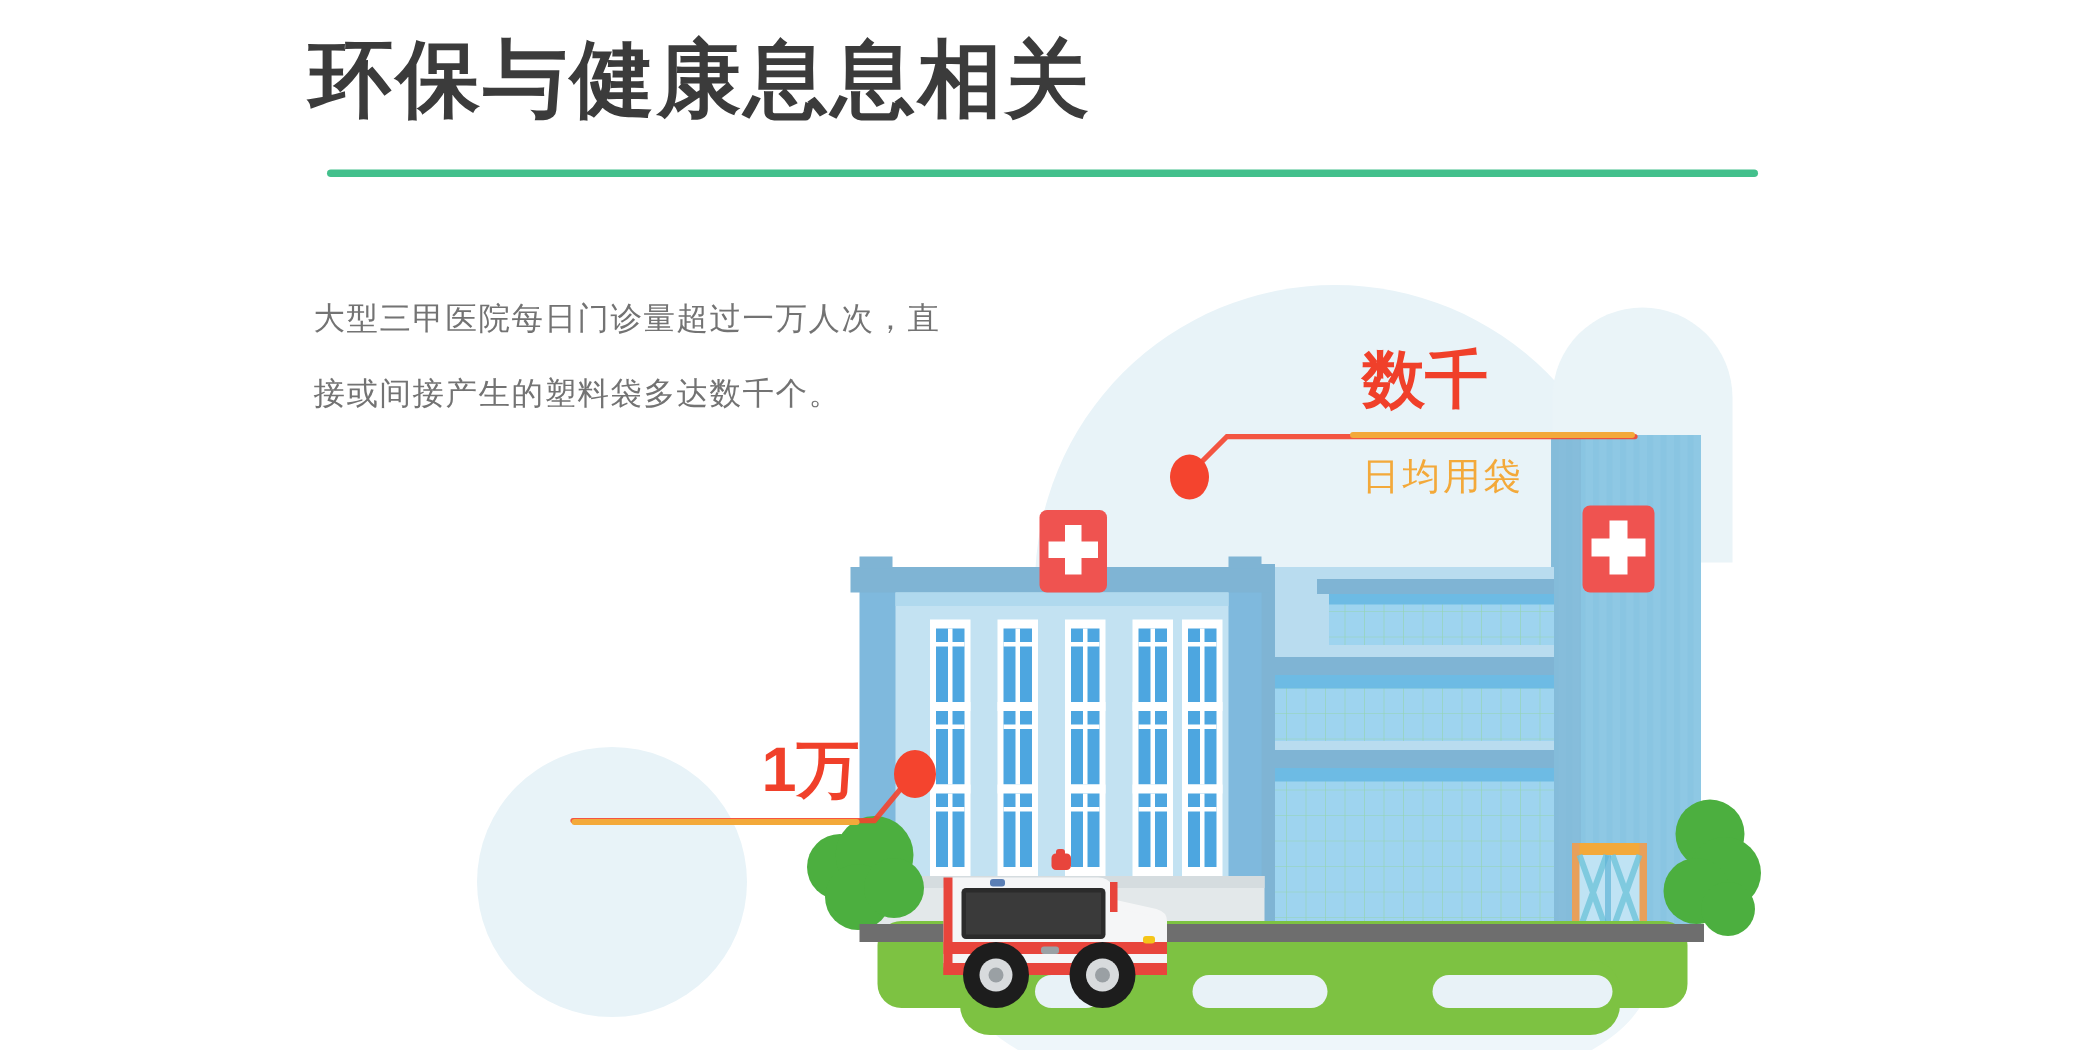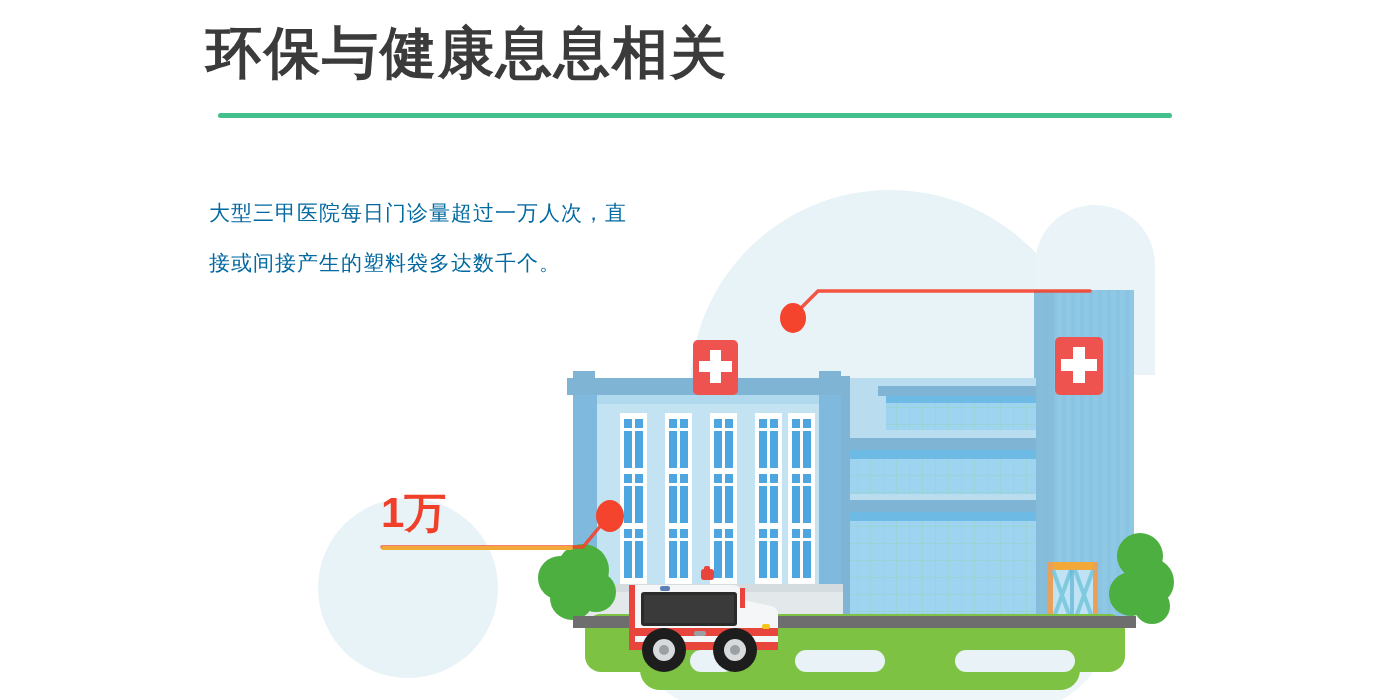--- a/index.html
+++ b/index.html
@@ -17,21 +17,21 @@
     color:#3b3b3b;line-height:1.1;white-space:nowrap;
   }
   .title-rule{
     position:absolute;left:218px;top:113px;width:954px;height:5px;
     background:#43c08c;border-radius:3px;
   }
 
   
   .body-copy{
     position:absolute;left:209px;top:188px;width:430px;
-    font-size:21px;color:#0369a1;line-height:50px;letter-spacing:1px;
+    font-size:21px;color:#737373;line-height:50px;letter-spacing:1px;
     font-weight:500;
   }
 
   
   .blob{position:absolute;border-radius:50%;background:#e8f3f8;}
   #blob-main{left:690px;top:190px;width:400px;height:400px;}
   #blob-right{left:1035px;top:205px;width:120px;height:170px;background:#eaf4f8;border-radius:60px 60px 0 0;}
   #blob-left{left:318px;top:498px;width:180px;height:180px;}
   #blob-bottom{left:640px;top:560px;width:460px;height:180px;background:#eef6fa;border-radius:50%;}
 
@@ -47,21 +47,21 @@
   .callout .small{
     font-size:25px;color:#f3a93a;line-height:1;white-space:nowrap;letter-spacing:2px;
   }
 
   #callout-top{left:900px;top:232px;}
   #callout-top .big{text-align:left;padding-left:8px;}
   #callout-top .rule{width:190px;margin-top:14px;background:#f3a93a;}
   #callout-top .small{margin-top:14px;padding-left:8px;}
 
   #callout-bottom{left:381px;top:492px;}
-  #callout-bottom .big{text-align:left;}
+  #callout-bottom .big{text-align:right;}
   #callout-bottom .rule{width:192px;margin-top:12px;background:#f3a93a;}
   #callout-bottom .small{margin-top:13px;}
 
   .dot{position:absolute;border-radius:50%;background:#f4442e;}
   #dot-top{left:780px;top:303px;width:26px;height:30px;}
   #dot-bottom{left:596px;top:500px;width:28px;height:32px;}
 </style>
 </head>
 <body>
 
@@ -306,19 +306,24 @@
       <path d="M797 312 L818 291 L1090 291" stroke="#f4442e" stroke-width="3.5" fill="none" stroke-linecap="round" opacity="0.9"></path>
     </g>
     <g>
       <path d="M607 518 L583 547 L382 547" stroke="#f4442e" stroke-width="3.5" fill="none" stroke-linecap="round" opacity="0.9"></path>
     </g>
   </svg>
 
   <div class="dot" id="dot-top"></div>
   <div class="dot" id="dot-bottom"></div>
 
+  <div class="callout" id="callout-top">
+    <div class="big">数千</div>
+    <div class="rule"></div>
+    <div class="small">日均用袋</div>
+  </div>
 
   <div class="callout" id="callout-bottom">
     <div class="big">1万</div>
     <div class="rule"></div>
   </div>
 
 </div>
 
 </body></html>

